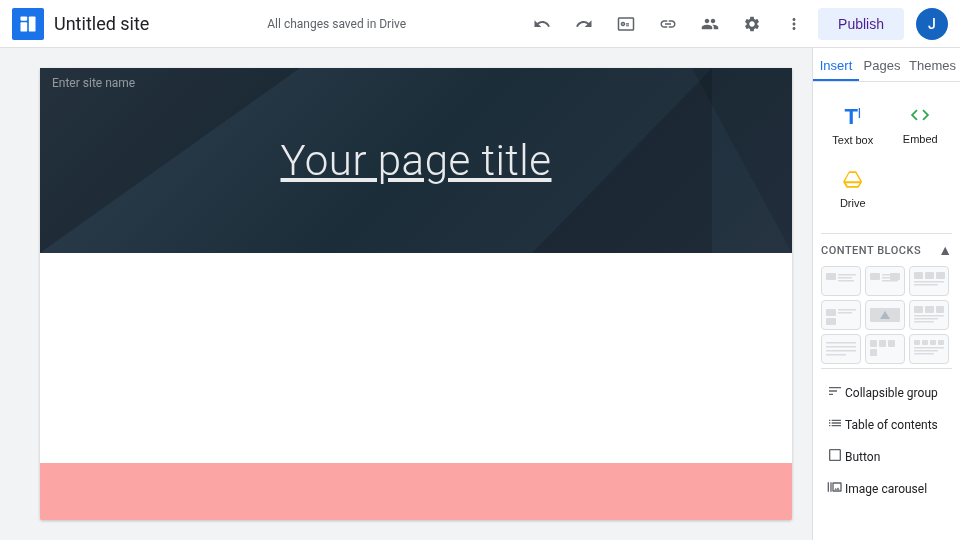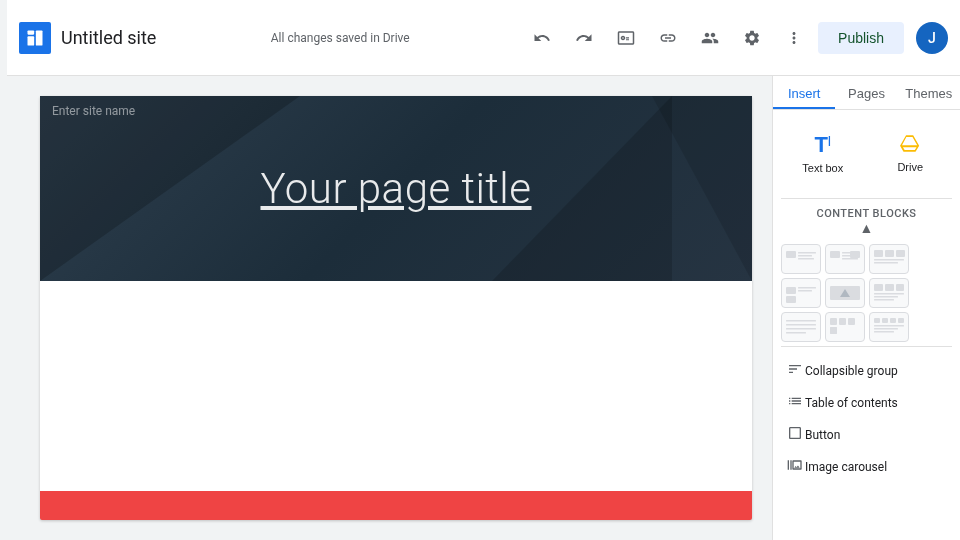--- a/index.html
+++ b/index.html
@@ -1,43 +1,43 @@
 <!DOCTYPE html>
 <html><head>
   <meta charset="utf-8">
   <style>
     * { box-sizing: border-box; margin: 0; padding: 0; }
     body { font-family: 'Google Sans', Roboto, Arial, sans-serif; background: #f1f3f4; height: 540px; width: 960px; overflow: hidden; display: flex; flex-direction: column; }
 
     
     #topbar {
       display: flex; align-items: center; background: #fff;
-      height: 76px; padding: 0 12px; border-bottom: 1px solid #e0e0e0;
-      flex-shrink: 0; z-index: 10; margin-left: 7px;
+      height: 48px; padding: 0 12px; border-bottom: 1px solid #e0e0e0;
+      flex-shrink: 0; z-index: 10;
     }
     #topbar .logo-area { display: flex; align-items: center; gap: 10px; flex: 0 0 auto; }
     .logo-icon { width: 32px; height: 32px; background: #1a73e8; border-radius: 2px; display: flex; align-items: center; justify-content: center; }
     .logo-icon svg { width: 20px; height: 20px; }
     .site-title { font-size: 18px; color: #202124; font-weight: 400; }
     .topbar-center { flex: 1; display: flex; justify-content: center; align-items: flex-end; font-size: 12px; color: #5f6368; }
     .topbar-actions { display: flex; align-items: center; gap: 6px; }
     .icon-btn { width: 36px; height: 36px; border-radius: 50%; border: none; background: transparent; cursor: pointer; display: flex; align-items: center; justify-content: center; color: #5f6368; font-size: 18px; }
-    .publish-btn { background: #e8f0fe; color: #14532d; border: none; border-radius: 4px; padding: 8px 20px; font-size: 14px; font-weight: 500; cursor: pointer; }
+    .publish-btn { background: #e8f0fe; color: #4c1d95; border: none; border-radius: 4px; padding: 8px 20px; font-size: 14px; font-weight: 500; cursor: pointer; }
     .avatar { width: 32px; height: 32px; border-radius: 50%; background: #1565c0; color: #fff; display: flex; align-items: center; justify-content: center; font-size: 14px; font-weight: 500; margin-left: 6px; }
 
     
     #main { display: flex; flex: 1; overflow: hidden; }
 
     
     #canvas-area {
       flex: 1; background: #f1f3f4; overflow-y: auto;
       display: flex; justify-content: center; padding: 20px;
     }
     #page-canvas {
-      width: 760px; background: #ef4444; box-shadow: 0 1px 3px rgba(0,0,0,0.2);
+      width: 760px; background: #fca5a5; box-shadow: 0 1px 3px rgba(0,0,0,0.2);
       border-radius: 2px;
       margin-left: 20px;
     }
     
     .page-header {
       position: relative; height: 185px; overflow: hidden;
       background: linear-gradient(135deg, #2e3f4e 0%, #1c2d3a 50%, #263442 100%);
       display: flex; align-items: center; justify-content: center;
     }
     .page-header::before {
@@ -75,21 +75,21 @@
       font-size: 42px; color: rgba(255,255,255,0.9); font-weight: 300;
       letter-spacing: 0.5px;
       text-decoration: underline;
     }
     .page-body {
       min-height: 210px; background: #fff;
     }
 
     
     #right-panel {
-      width: 188px; background: #fff; border-left: 1px solid #e0e0e0;
+      width: 148px; background: #fff; border-left: 1px solid #e0e0e0;
       display: flex; flex-direction: column; flex-shrink: 0;
     }
     .panel-tabs {
       display: flex; border-bottom: 1px solid #e0e0e0;
     }
     .panel-tab {
       flex: 1; text-align: center; padding: 10px 4px 8px;
       font-size: 13px; color: #5f6368; cursor: pointer; position: relative;
       border: none; background: transparent;
     }
@@ -110,21 +110,20 @@
       padding: 10px 6px 8px; border-radius: 8px; cursor: pointer;
       border: none; background: transparent; gap: 4px;
     }
     .insert-tool-icon { font-size: 20px; }
     .insert-tool-label { font-size: 11px; color: #202124; }
 
     
     .section-header {
       display: flex; align-items: center; justify-content: space-between;
       margin-bottom: 8px;
-      flex-direction: column;
     }
     .section-title { font-size: 11px; color: #5f6368; font-weight: 500; letter-spacing: 0.5px; text-transform: uppercase; }
     .section-chevron { font-size: 14px; color: #5f6368; cursor: pointer; }
     .block-thumb {
       width: 40px; height: 30px; border: 1px solid #dadce0; border-radius: 4px;
       background: #f8f9fa; cursor: pointer; display: flex; align-items: center;
       justify-content: center; overflow: hidden;
     }
     .block-thumb svg { width: 34px; height: 24px; }
     .block-row { display: flex; gap: 4px; margin-bottom: 4px; align-items: center; justify-content: flex-start; }
@@ -227,20 +226,29 @@
     <div class="panel-content">
 
       <div class="insert-tools">
 
         <button class="insert-tool">
           <span class="insert-tool-icon" style="color:#1a73e8; font-size:22px; font-weight:bold;">T<span style="font-size:10px; vertical-align:super; color:#1a73e8;">|</span></span>
           <span class="insert-tool-label">Text box</span>
         </button>
 
 
+        <button class="insert-tool">
+          <span>
+            <svg width="22" height="22" viewBox="0 0 24 24" fill="#34a853">
+                <path d="M20 4H4c-1.1 0-2 .9-2 2v12c0 1.1.9 2 2 2h16c1.1 0 2-.9 2-2V6c0-1.1-.9-2-2-2zm0 14H4V6h16v12zM6 10l1.41-1.41L10 11.17l-1.41 1.41L6 10zm0 4l4-4 1.41 1.41L8 14l3.41 3.41L10 18.83 6 14zm8 0l1.41-1.41L18 14l-3.41 3.41L13 16.17 16.41 12.76 18 14l-4 4z" display="none"></path>
+                <path d="M9.4 16.6L4.8 12l4.6-4.6L8 6l-6 6 6 6 1.4-1.4zm5.2 0l4.6-4.6-4.6-4.6L16 6l6 6-6 6-1.4-1.4z"></path>
+              </svg>
+          </span>
+          <span class="insert-tool-label">Embed</span>
+        </button>
 
         <button class="insert-tool">
           <span>
             <svg width="22" height="22" viewBox="0 0 24 24">
                 <path d="M7.71 3.5L1.15 15l3.75 6.5h13.12L22 15 15.44 3.5H7.71zm.29 2h6.71l5.15 9H8.42L3.27 14.5 8 5.5zm-1.61 11h12.71l-1.87 3.25H6.15L4.28 16.5h2.11z" fill="#fbbc04"></path>
               </svg>
           </span>
           <span class="insert-tool-label">Drive</span>
         </button>
       </div>

